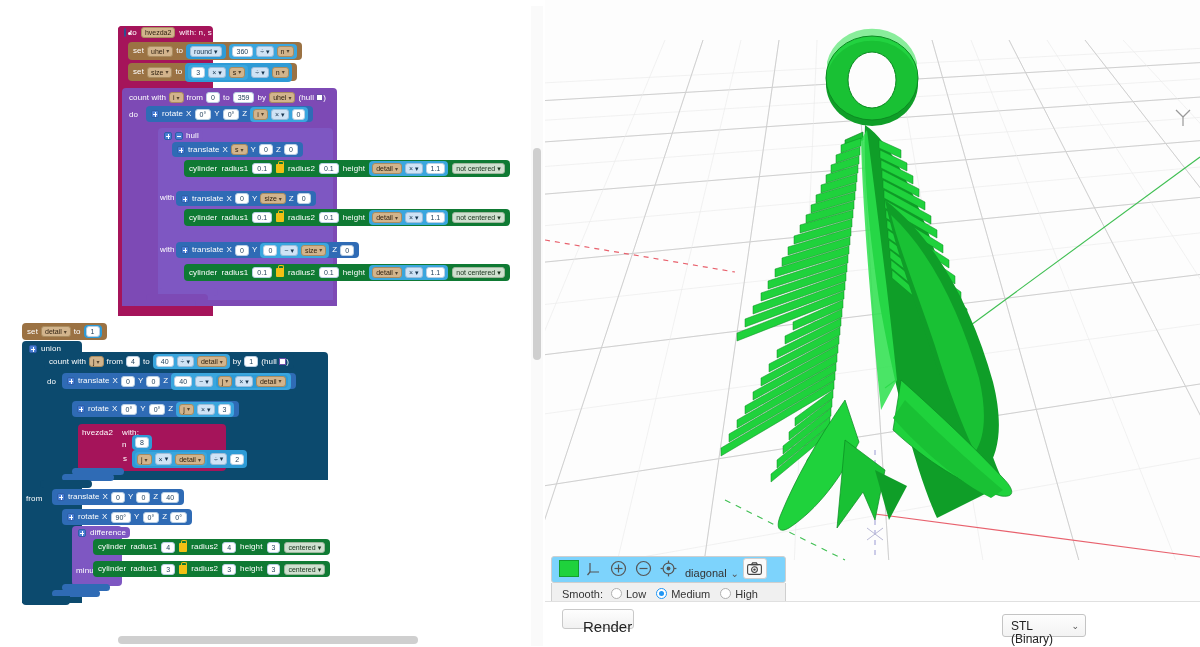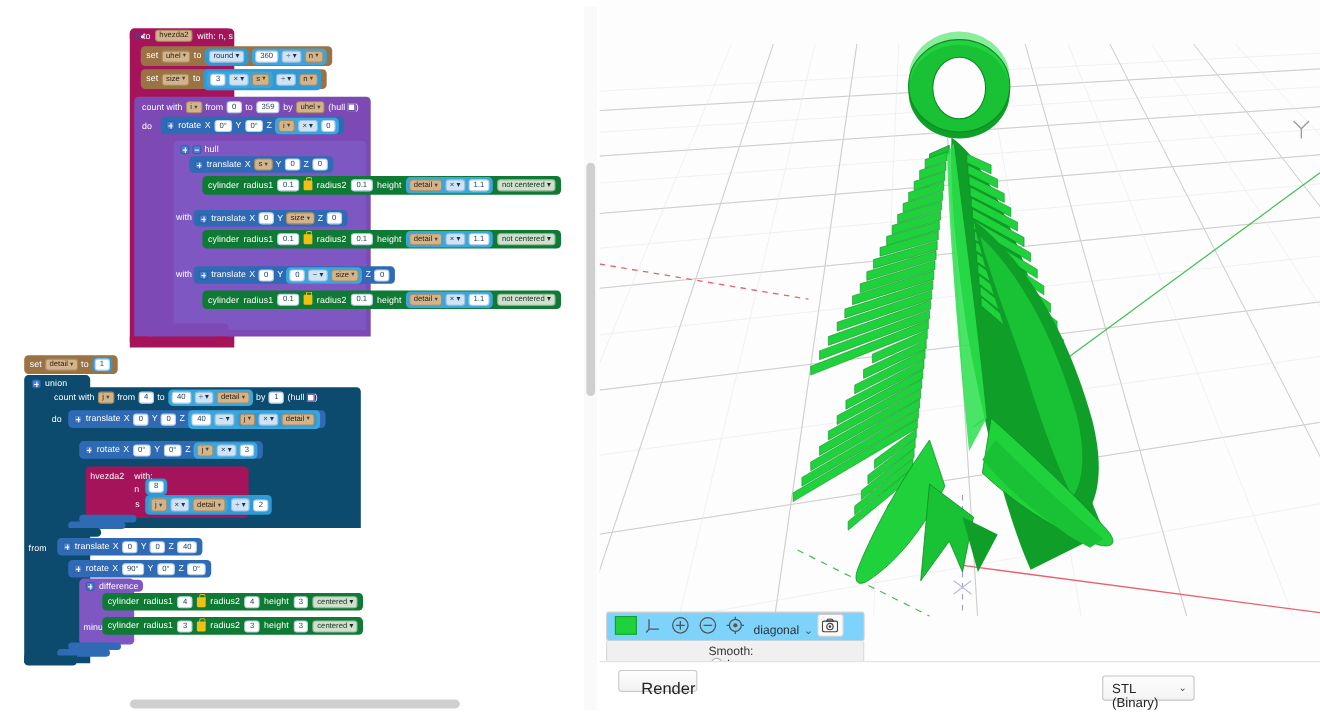--- a/index.html
+++ b/index.html
@@ -103,21 +103,21 @@
     background:#7dd3fc; border:1px solid #cfcfcf; border-radius:3px;
     padding:3px 4px; width:235px; height:27px;
   }
   .tb-btn { width:25px; height:21px; display:flex; align-items:center;
             justify-content:center; background:transparent; border:none;
             color:#444; }
   .swatch { width:20px; height:17px; background:#1fd23c; border:1px solid #13a02c; }
   #smooth-bar {
     display:flex; align-items:center; gap:0; background:#f0f0f0;
     border:1px solid #cfcfcf; border-top:none; border-radius:0 0 3px 3px;
-    padding:3px 10px; width:235px; height:22px; font-size:11px; color:#333;flex-direction:column;
+    padding:3px 10px; width:235px; height:22px; font-size:11px; color:#333;
   }
   .radio { width:11px; height:11px; border-radius:50%; border:1.3px solid #b0b0b0;
            background:#fff; display:inline-block; position:relative;
            margin-right:4px; vertical-align:-2px; }
   .radio.on { border-color:#2196f3; background:#fff; }
   .radio.on::after { content:""; position:absolute; left:2px; top:2px;
                      width:5px; height:5px; background:#2196f3; border-radius:50%; }
 
   
   #bottom-bar { position:absolute; left:545px; right:0; bottom:0; height:46px;

